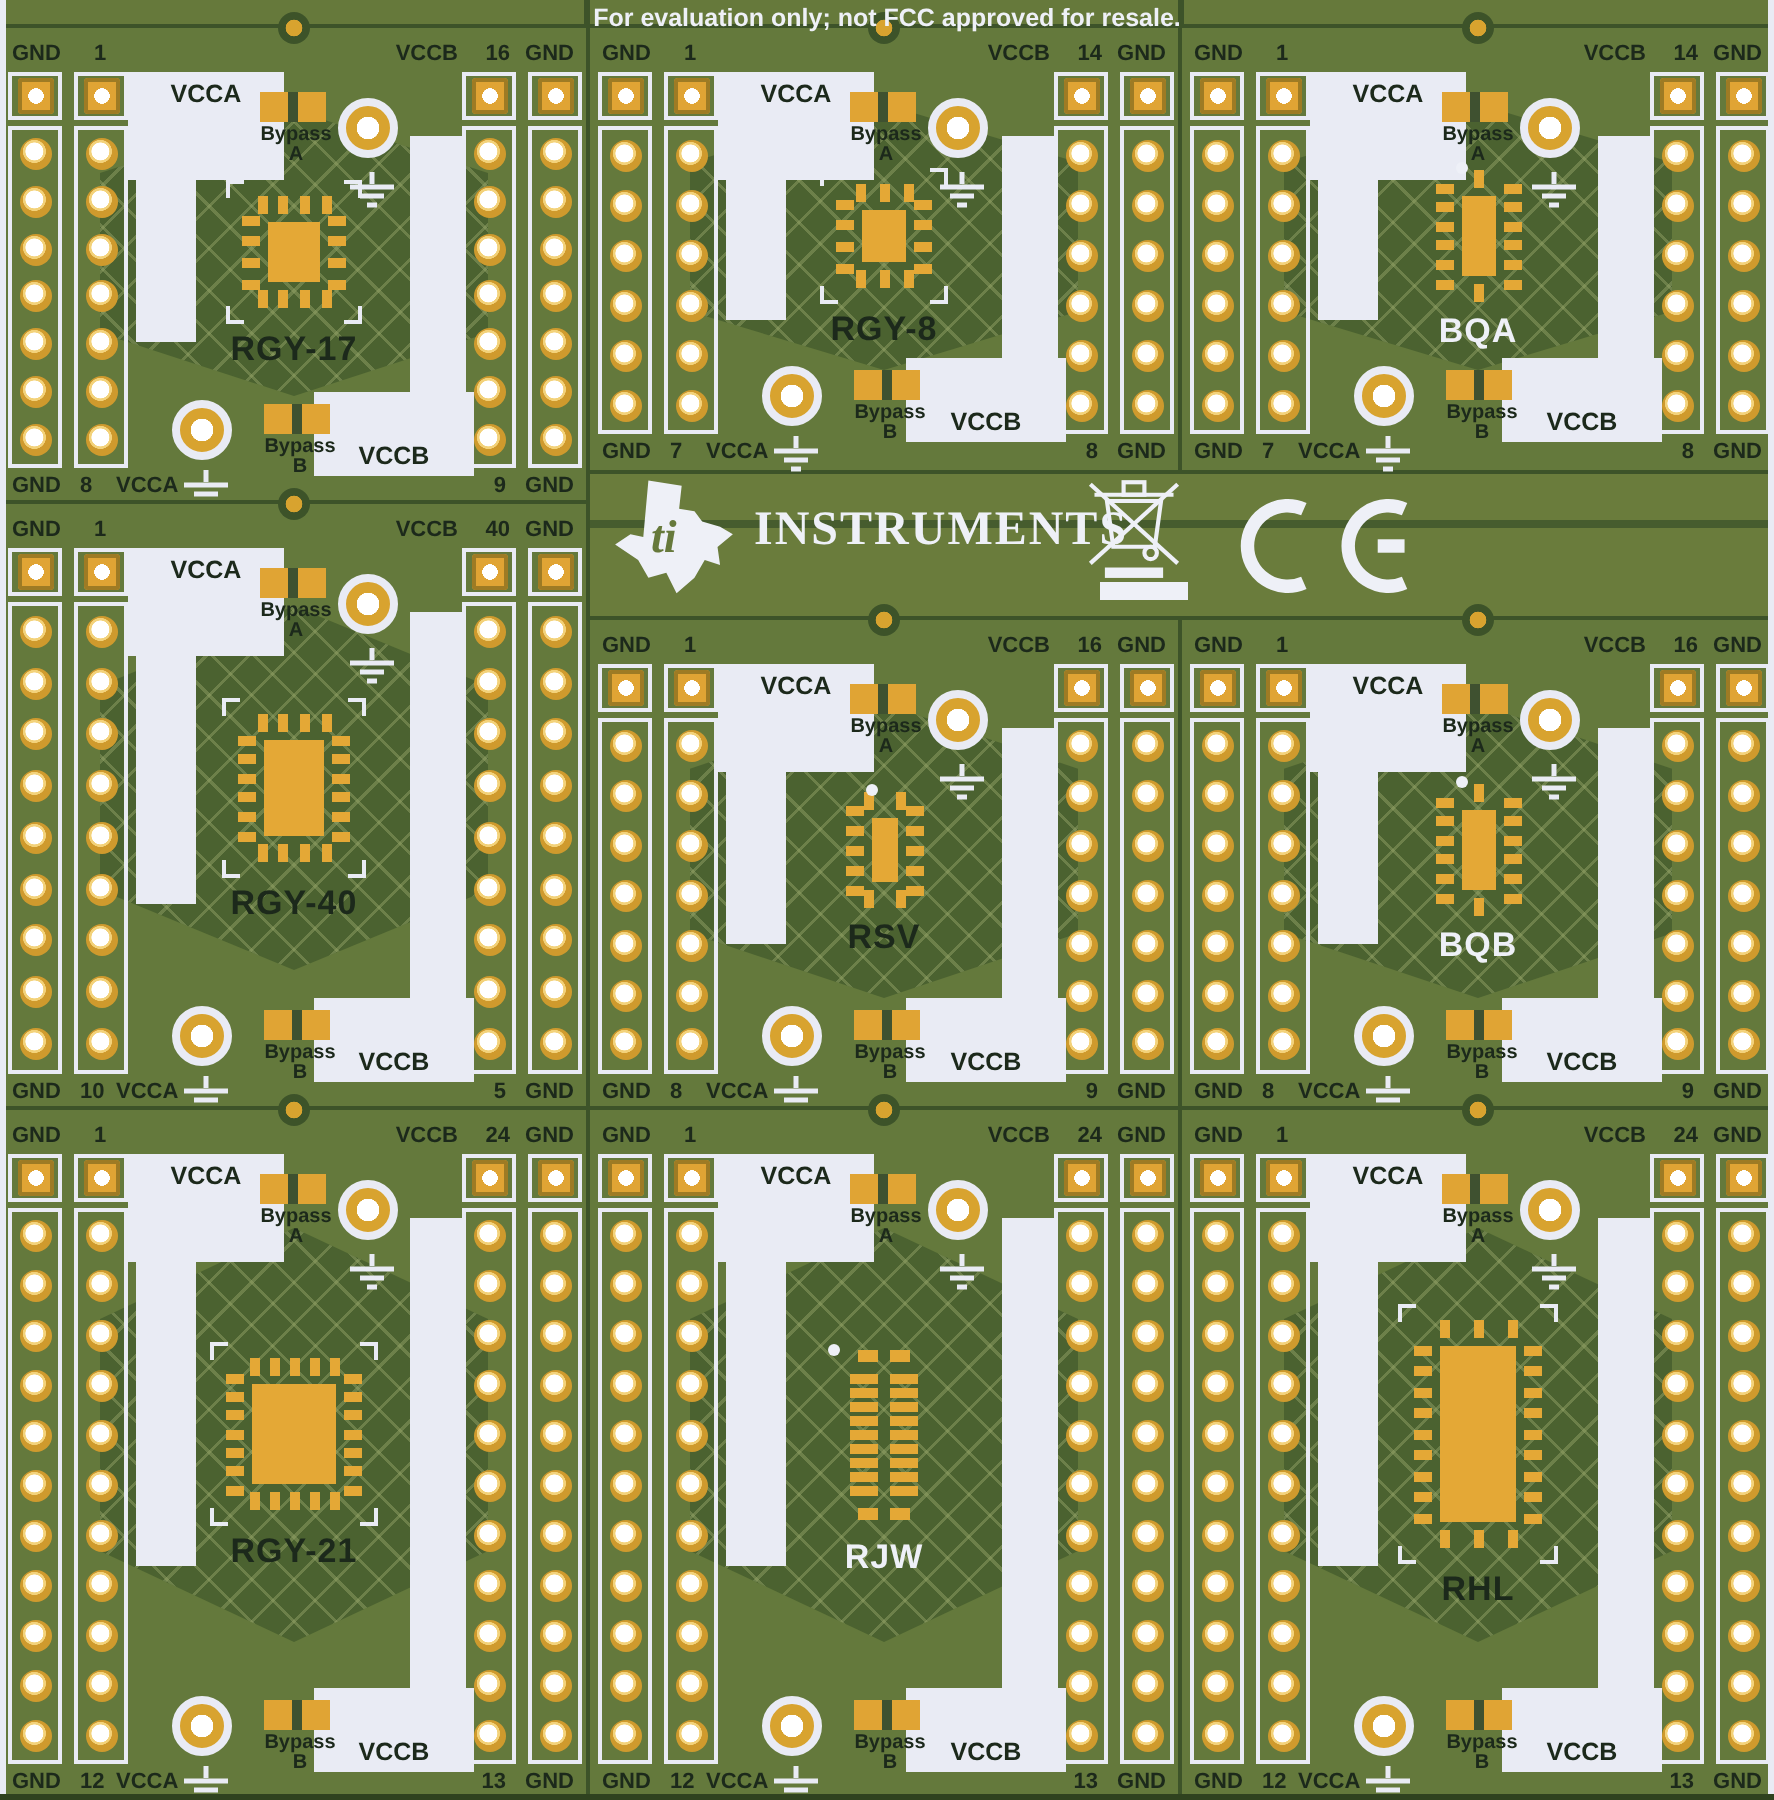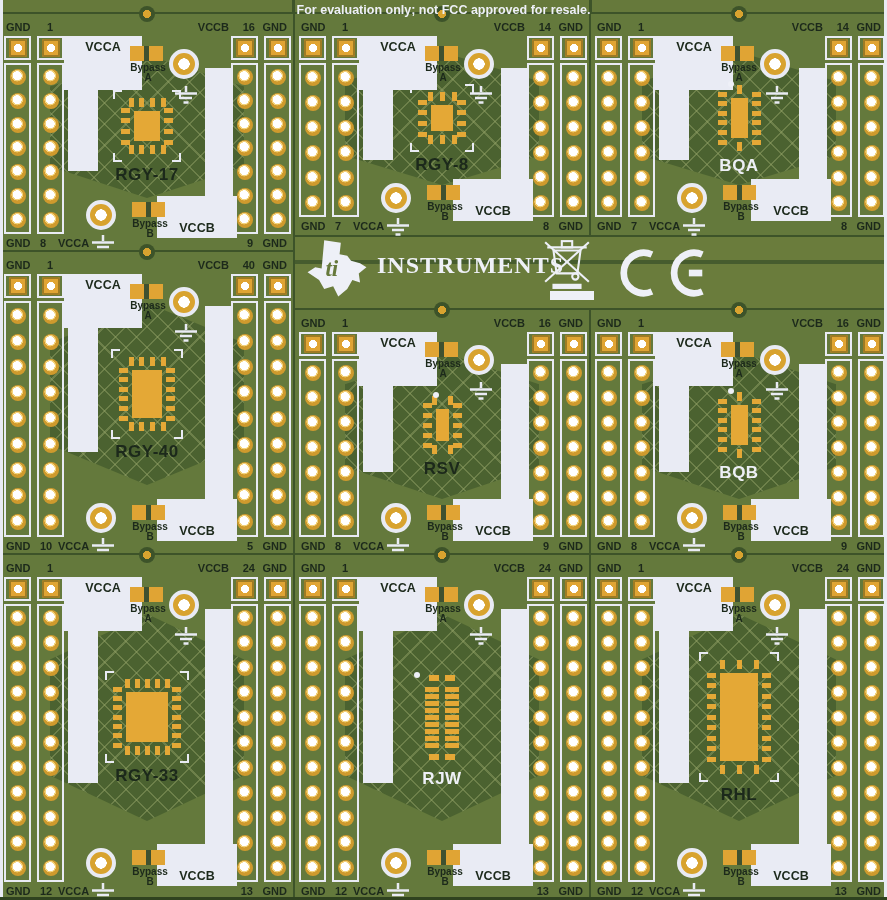--- a/index.html
+++ b/index.html
@@ -1023,21 +1023,21 @@
         <div class="fp-pad" style="left: 144.5px; top: 124px; width: 5px; height: 9px;"></div>
         <div class="fp-pad" style="left: 144.5px; top: 191px; width: 5px; height: 9px;"></div>
         <div class="fp-pad" style="left: 154.5px; top: 124px; width: 5px; height: 9px;"></div>
         <div class="fp-pad" style="left: 154.5px; top: 191px; width: 5px; height: 9px;"></div>
         <div class="fp-pad" style="left: 164.5px; top: 124px; width: 5px; height: 9px;"></div>
         <div class="fp-pad" style="left: 164.5px; top: 191px; width: 5px; height: 9px;"></div>
         <div class="bracket" style="left: 105px; top: 116px; border-left-width: 2px; border-top-width: 2px;"></div>
         <div class="bracket" style="left: 180px; top: 116px; border-right-width: 2px; border-top-width: 2px;"></div>
         <div class="bracket" style="left: 105px; top: 199px; border-left-width: 2px; border-bottom-width: 2px;"></div>
         <div class="bracket" style="left: 180px; top: 199px; border-right-width: 2px; border-bottom-width: 2px;"></div>
-        <div class="t icname" style="left: 87px; top: 211px; width: 120px; text-align: center;">RGY-33</div>
+        <div class="t icname" style="left: 87px; top: 211px; width: 120px; text-align: center;">RGY-21</div>
         <div class="mount" style="left: 139px; top: -8px;"></div>
       </div>
       <div class="tile" style="left: 295px; top: 555px; width: 294px; height: 345px;">
         <div class="pour" style="left: 50px; top: 59px; width: 194px; height: 207px;"></div>
         <div class="silk" style="left: 68px; top: 22px; width: 30px; height: 206px;"></div>
         <div class="silk" style="left: 64px; top: 22px; width: 78px; height: 54px;">
           <div class="t vlabel" style="position: absolute; left: 0px; right: 0px; top: 4px; text-align: center;">VCCA</div>
         </div>
         <div class="silk" style="left: 206px; top: 54px; width: 26px; height: 277px;"></div>
         <div class="silk" style="left: 158px; top: 289px; width: 80px; height: 42px;">

